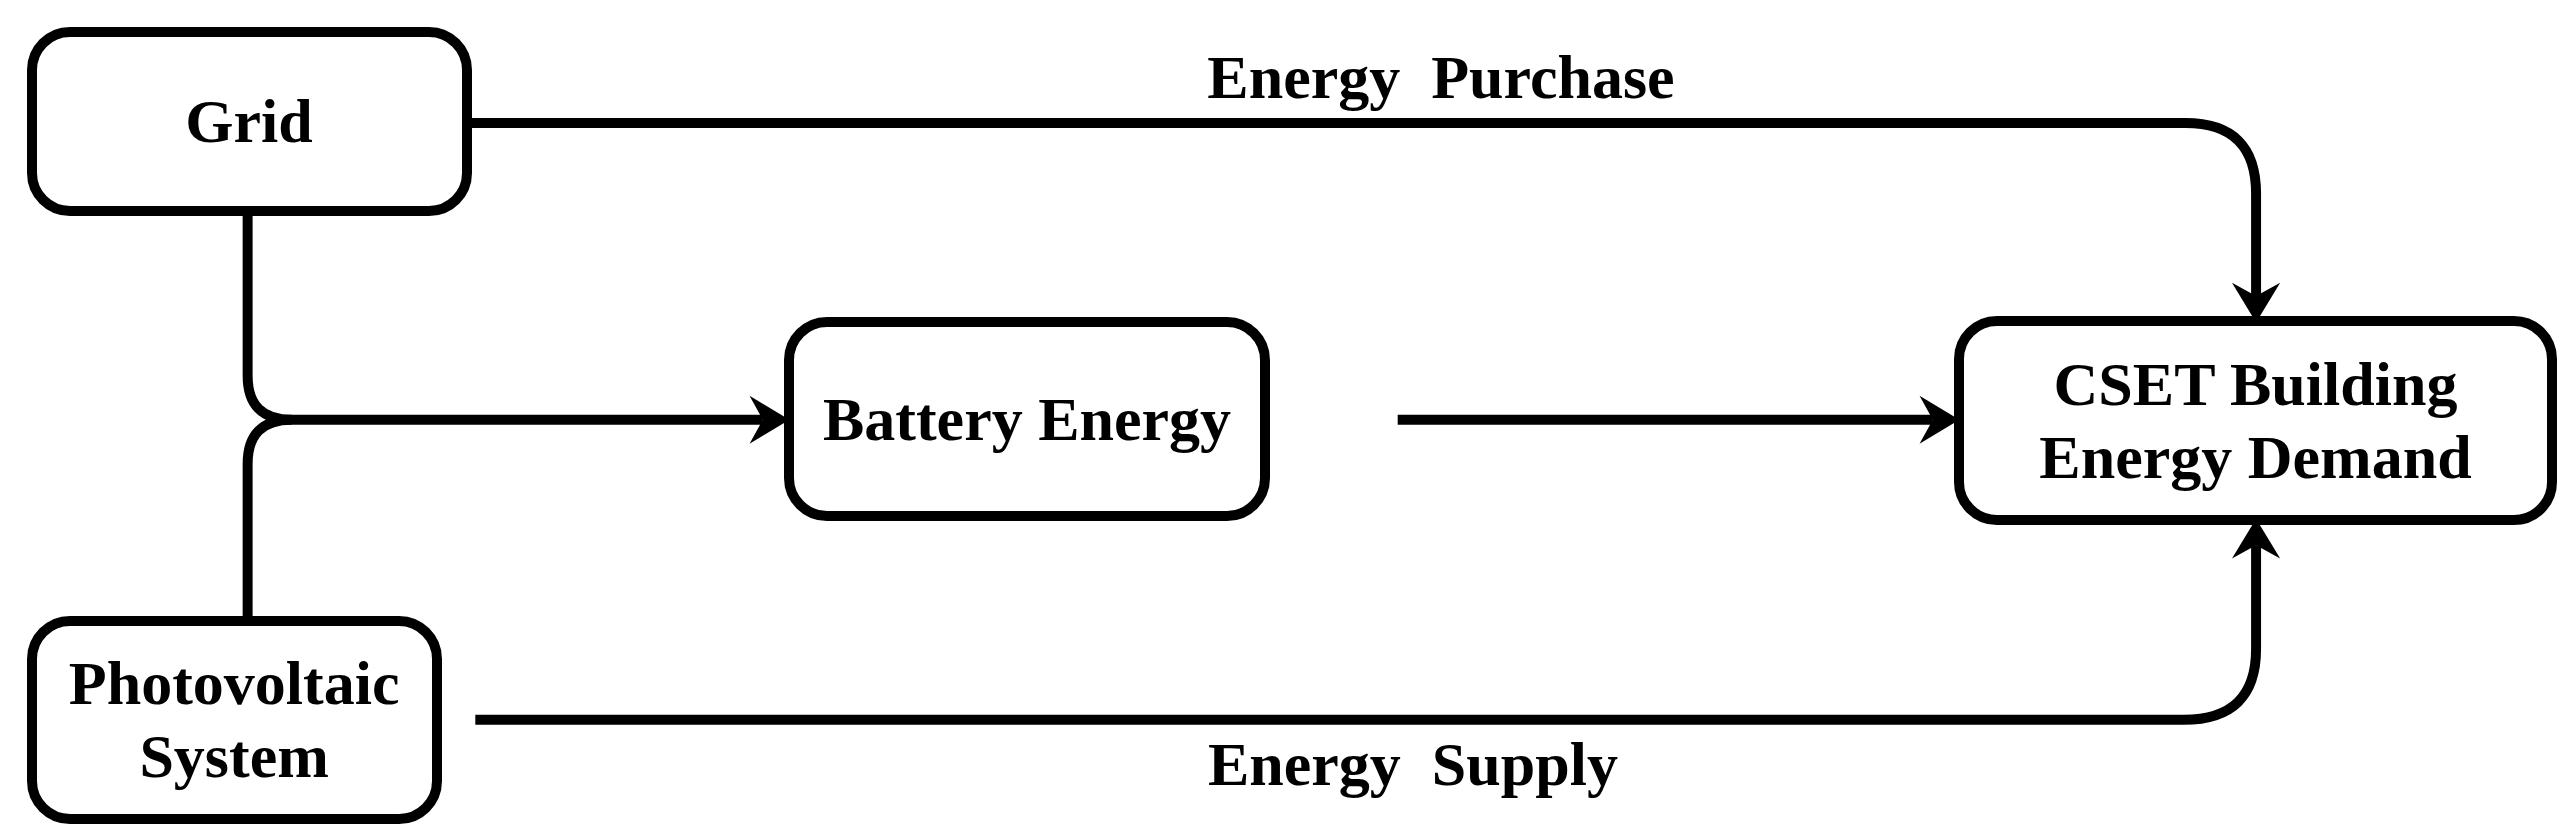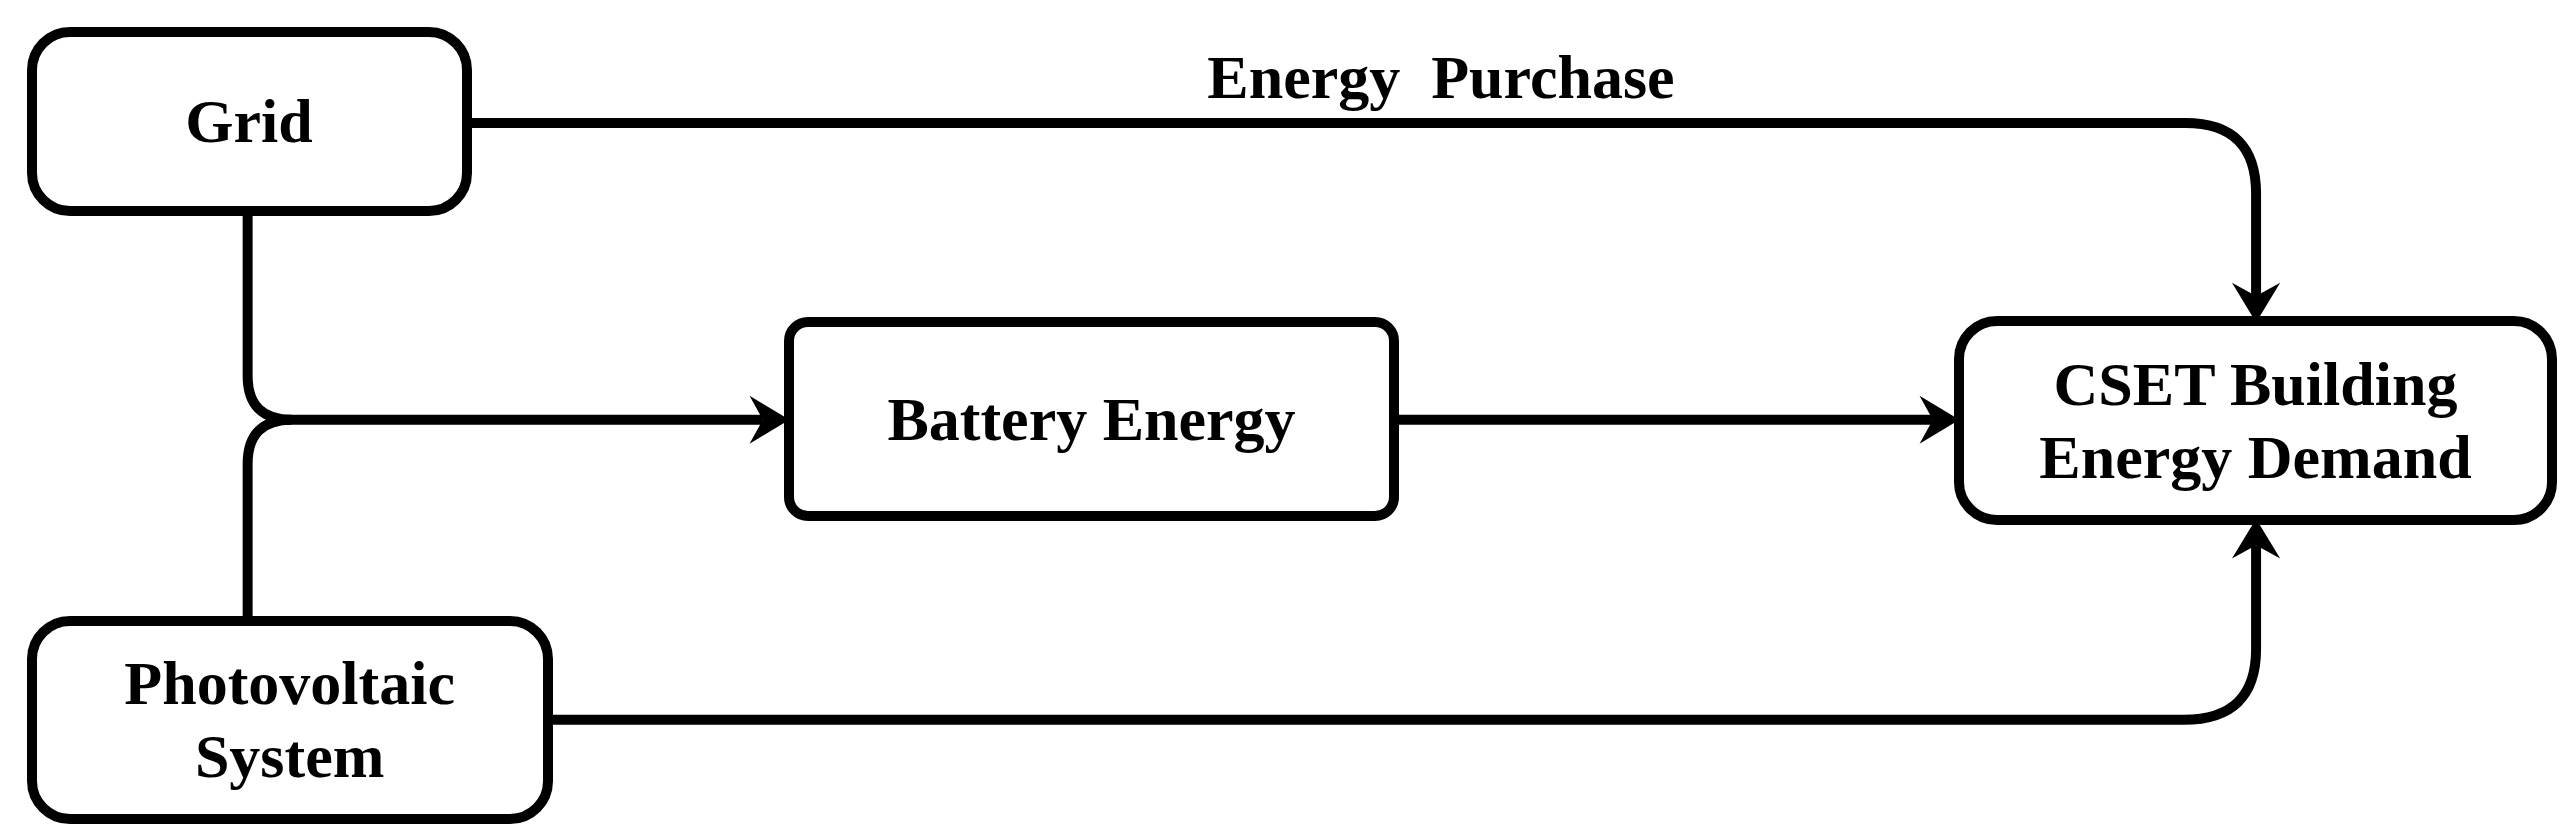--- a/index.html
+++ b/index.html
@@ -34,23 +34,23 @@
     flex-direction: column;
     align-items: center;
     justify-content: center;
     text-align: center;
     font-weight: 700;
     font-size: 62px;
     line-height: 1.17;
     white-space: pre;
   }
   .box-grid    { left: 26.6px;   top: 26.6px;  width: 445px; height: 189px; }
-  .box-battery { left: 784px;  top: 317px; width: 615px; height: 204px; border-radius: 24px; }
+  .box-battery { left: 784px;  top: 317px; width: 486px; height: 204px; }
   .box-cset    { left: 1954px; top: 316px; width: 603px; height: 209px; }
-  .box-pv      { left: 26.6px;   top: 616px; width: 526px; height: 208px; }
+  .box-pv      { left: 26.6px;   top: 616px; width: 415px; height: 208px; }
   .flow-label {
     position: absolute;
     transform: translateX(-50%);
     font-weight: 700;
     font-size: 62px;
     line-height: 1;
     white-space: pre;
   }
   .lbl-purchase  { left: 1411px; top: 46px; margin-left: 30px;  }
   .lbl-charge    { left: 533px;  top: 347px; }
@@ -94,15 +94,16 @@
     <span>CSET Building</span>
     <span>Energy Demand</span>
   </div>
 
   <div class="box box-pv">
     <span>Photovoltaic</span>
     <span>System</span>
   </div>
 
   <div class="flow-label lbl-purchase">Energy  Purchase</div>
+  <div class="flow-label lbl-supply">Energy  Supply</div>
 
 </div>
 
 
 </body></html>

